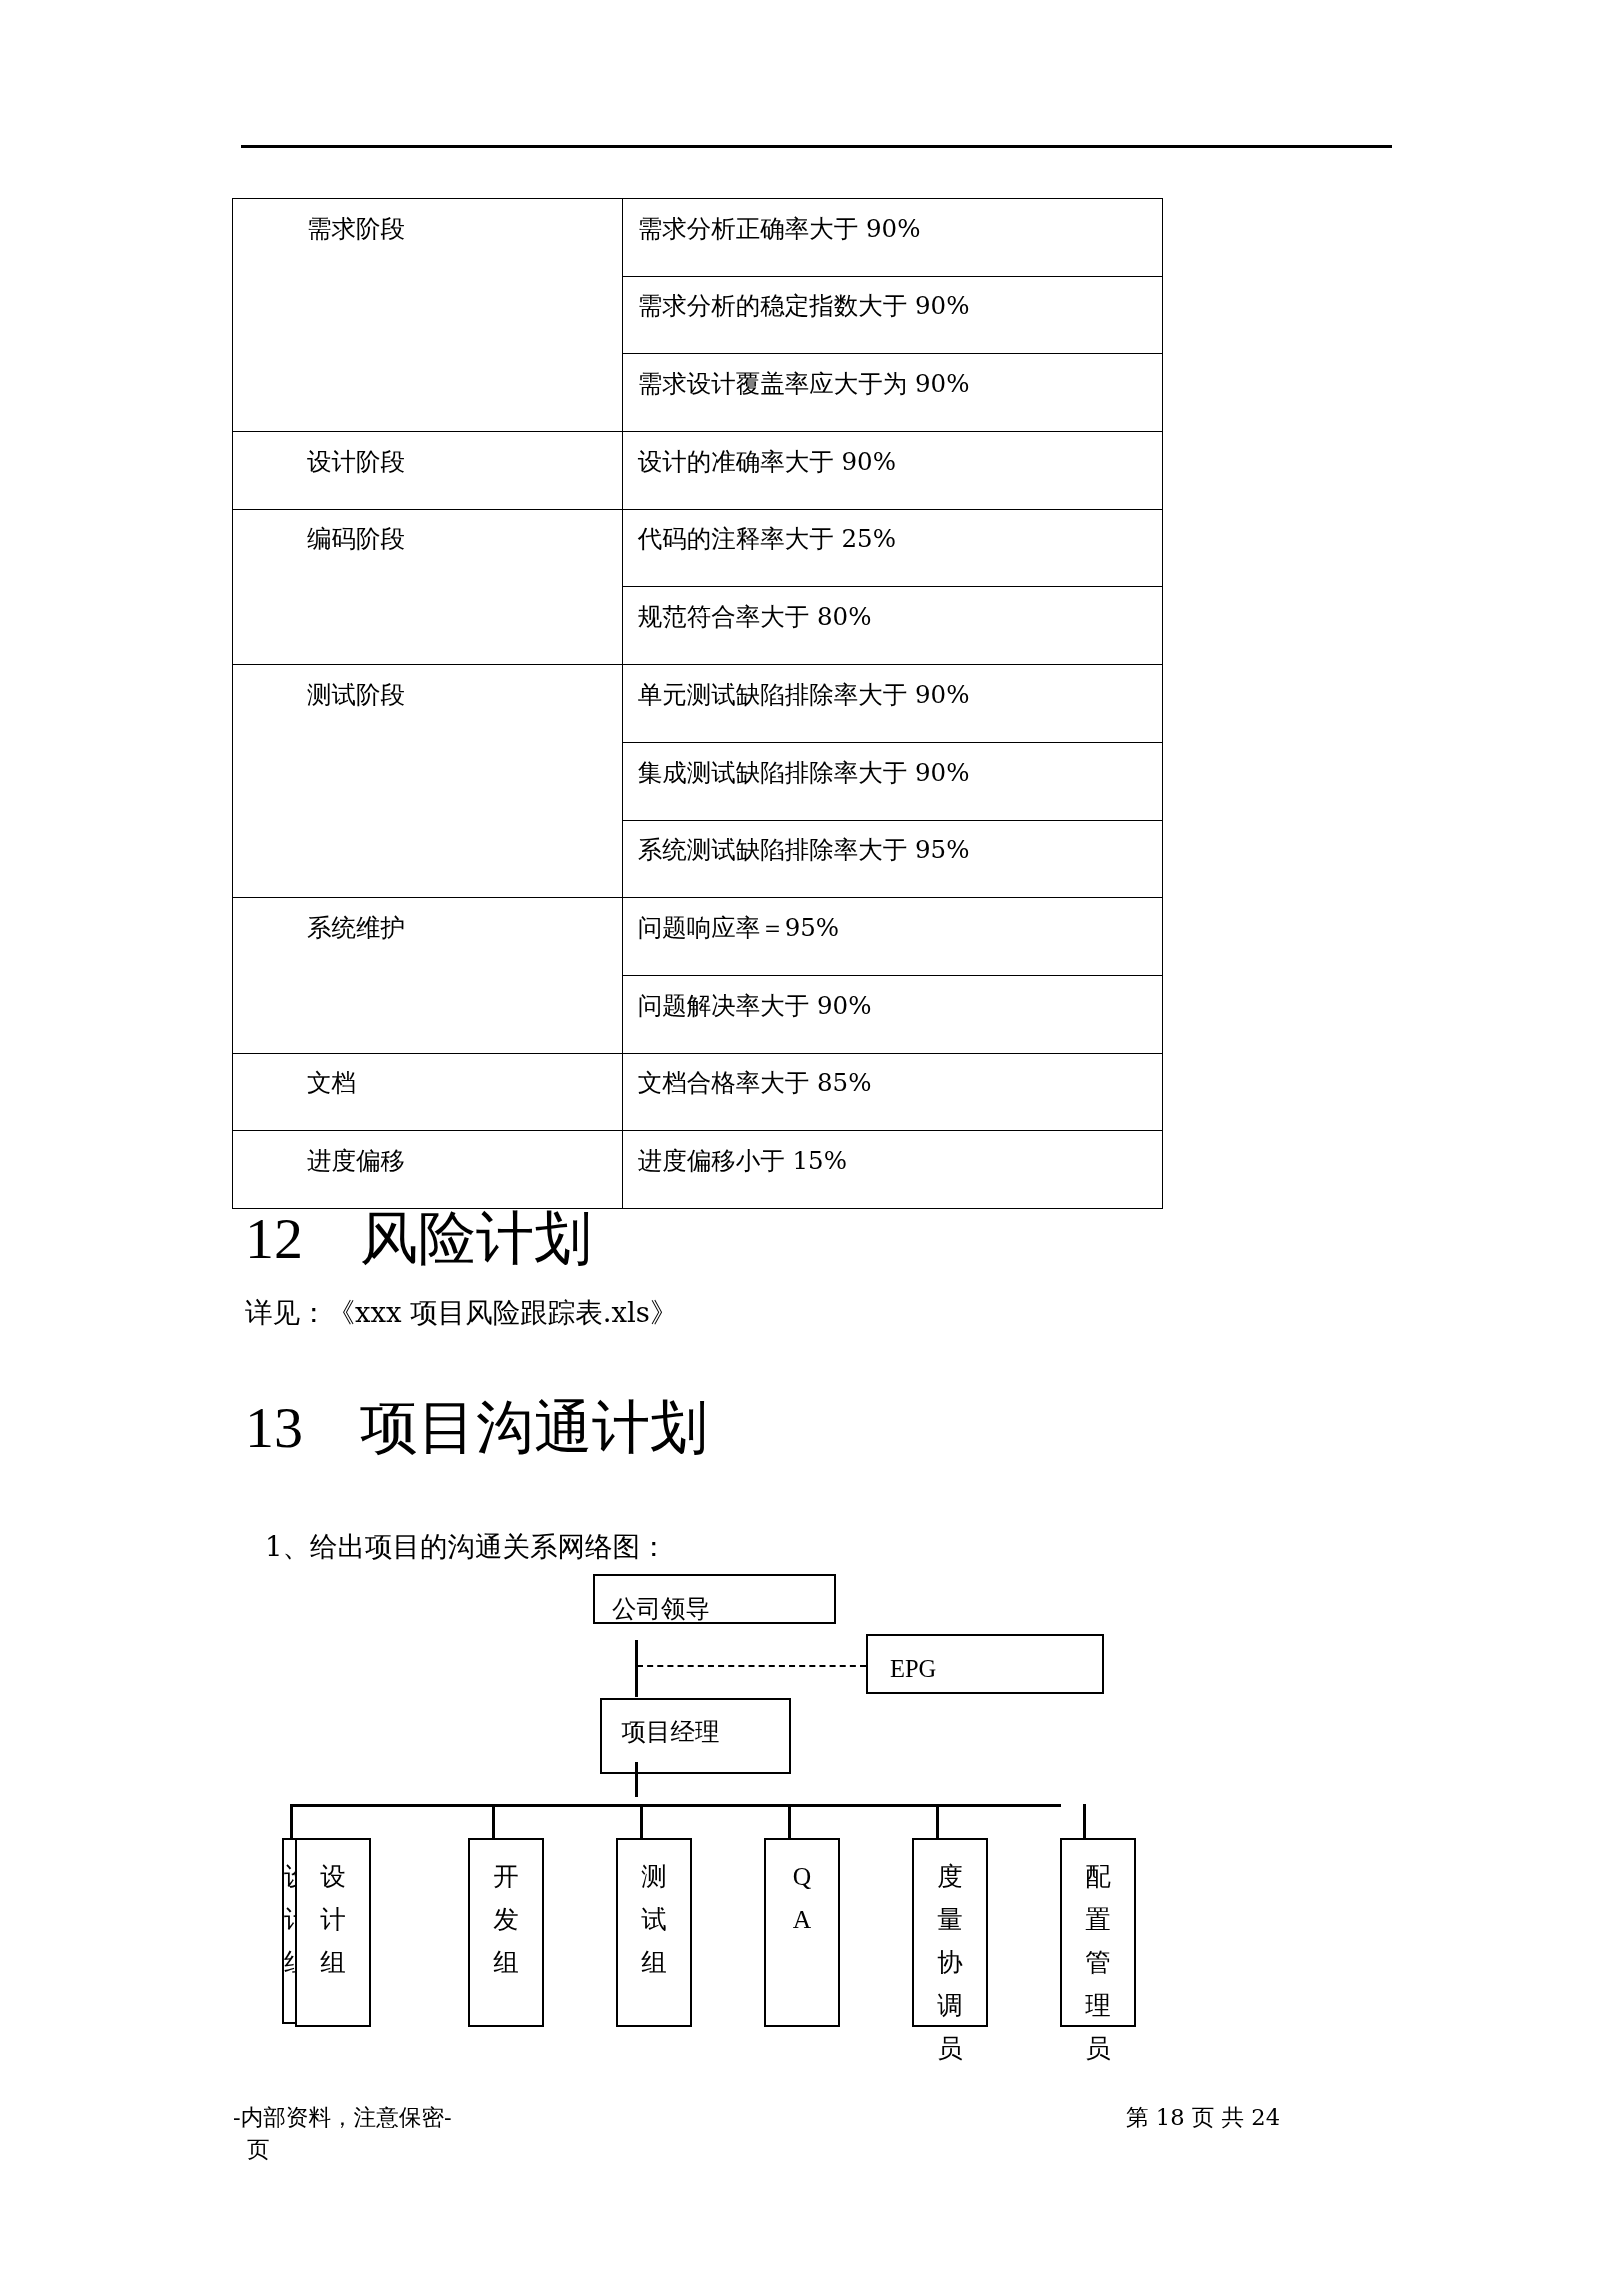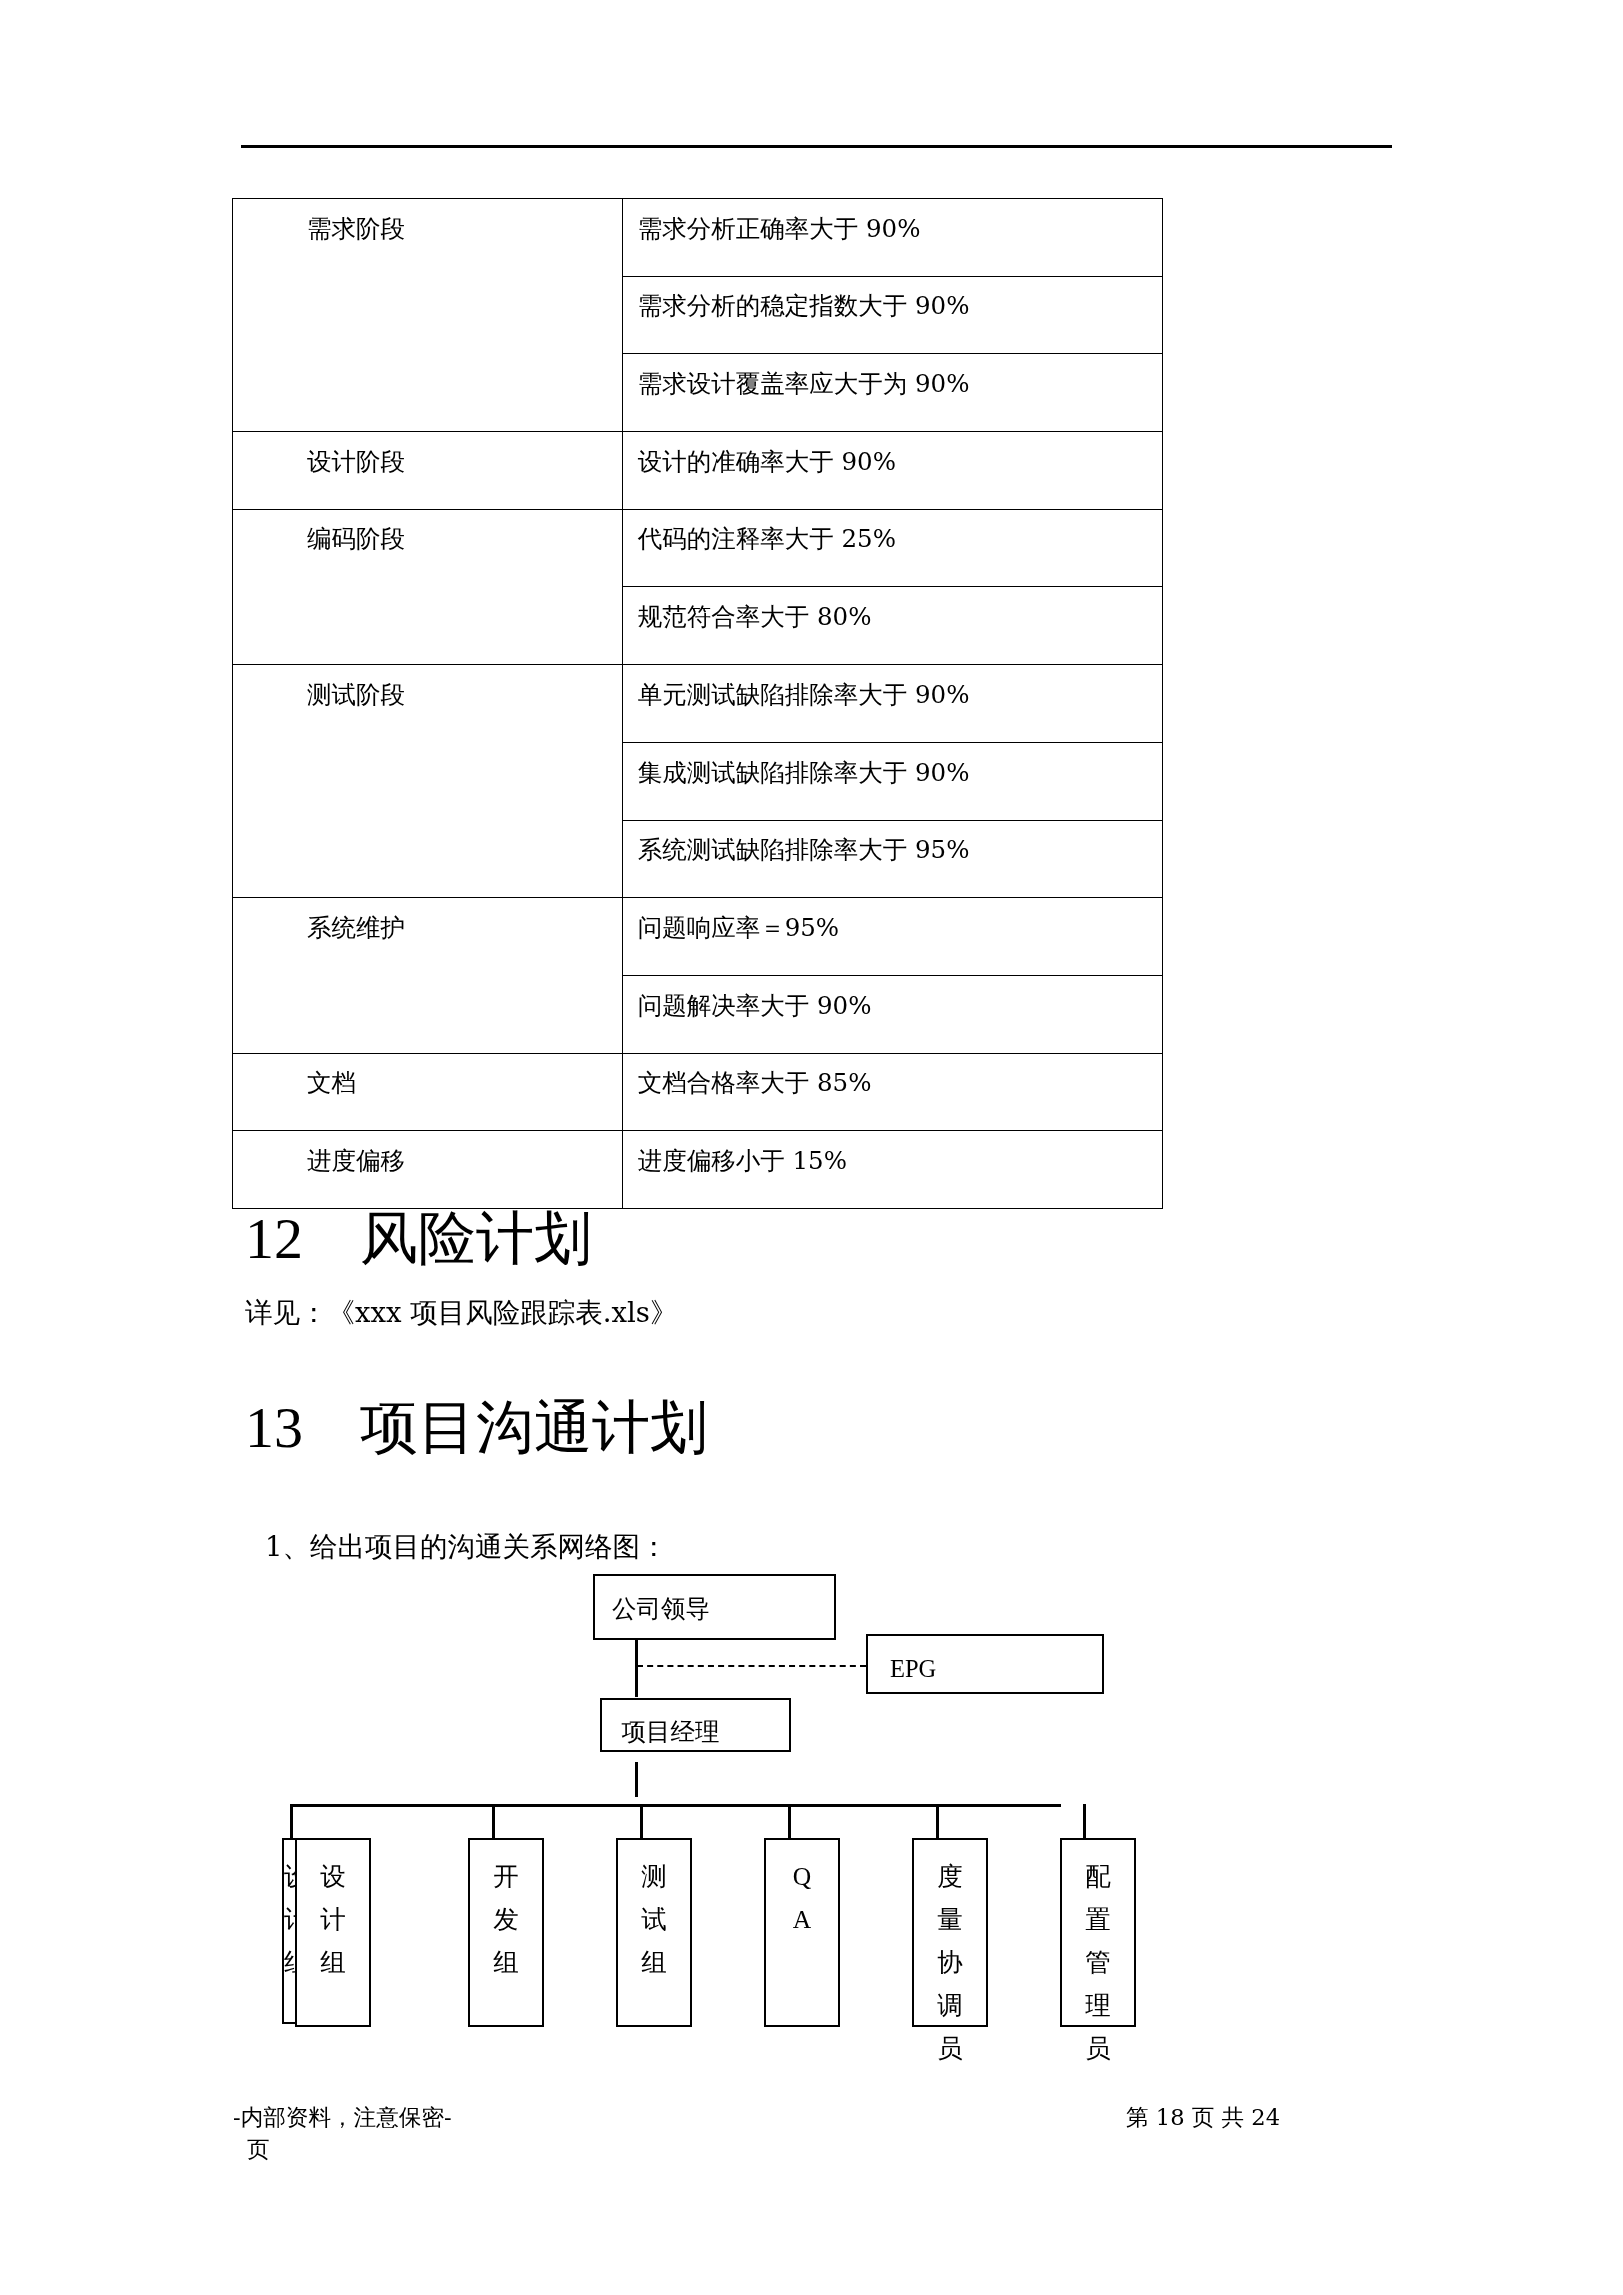--- a/index.html
+++ b/index.html
@@ -94,28 +94,28 @@
   <span class="num">12</span><span>风险计划</span>
 </div>
 <div class="abs para" style="left:245px; top:1295px;">详见：《xxx 项目风险跟踪表.xls》</div>
 
 <div class="abs h1" style="left:245px; top:1396px;">
   <span class="num">13</span><span>项目沟通计划</span>
 </div>
 <div class="abs para" style="left:265px; top:1529px;">1、给出项目的沟通关系网络图：</div>
 
 <div>
-  <div class="box" style="left:593px; top:1574px; width:243px; height:66px;">
+  <div class="box" style="left:593px; top:1574px; width:243px; height:50px;">
     <span class="lbl" style="left:17px; top:17.7px;">公司领导</span>
   </div>
   <div class="box" style="left:718px; top:1636px; width:0; height:0; border:none;"></div>
   <div class="box" style="left:866px; top:1634px; width:238px; height:60px;">
     <span class="lbl" style="left:22px; top:17.7px; font-family:'Liberation Serif',serif;">EPG</span>
   </div>
-  <div class="box" style="left:600px; top:1698px; width:191px; height:54px;">
+  <div class="box" style="left:600px; top:1698px; width:191px; height:76px;">
     <span class="lbl" style="left:19.6px; top:16.7px;">项目经理</span>
   </div>
 
   <div class="line" style="left:635px; top:1640px; width:2.5px; height:57px;"></div>
   <div class="dash" style="left:637px; top:1665px; width:229px;"></div>
   <div class="line" style="left:635px; top:1762px; width:2.5px; height:35px;"></div>
   <div class="line" style="left:290px; top:1804px; width:771px; height:2.5px;"></div>
 
   <div class="line" style="left:290px; top:1804px; width:2.5px; height:34px;"></div>
   <div class="line" style="left:492px; top:1804px; width:2.5px; height:34px;"></div>

